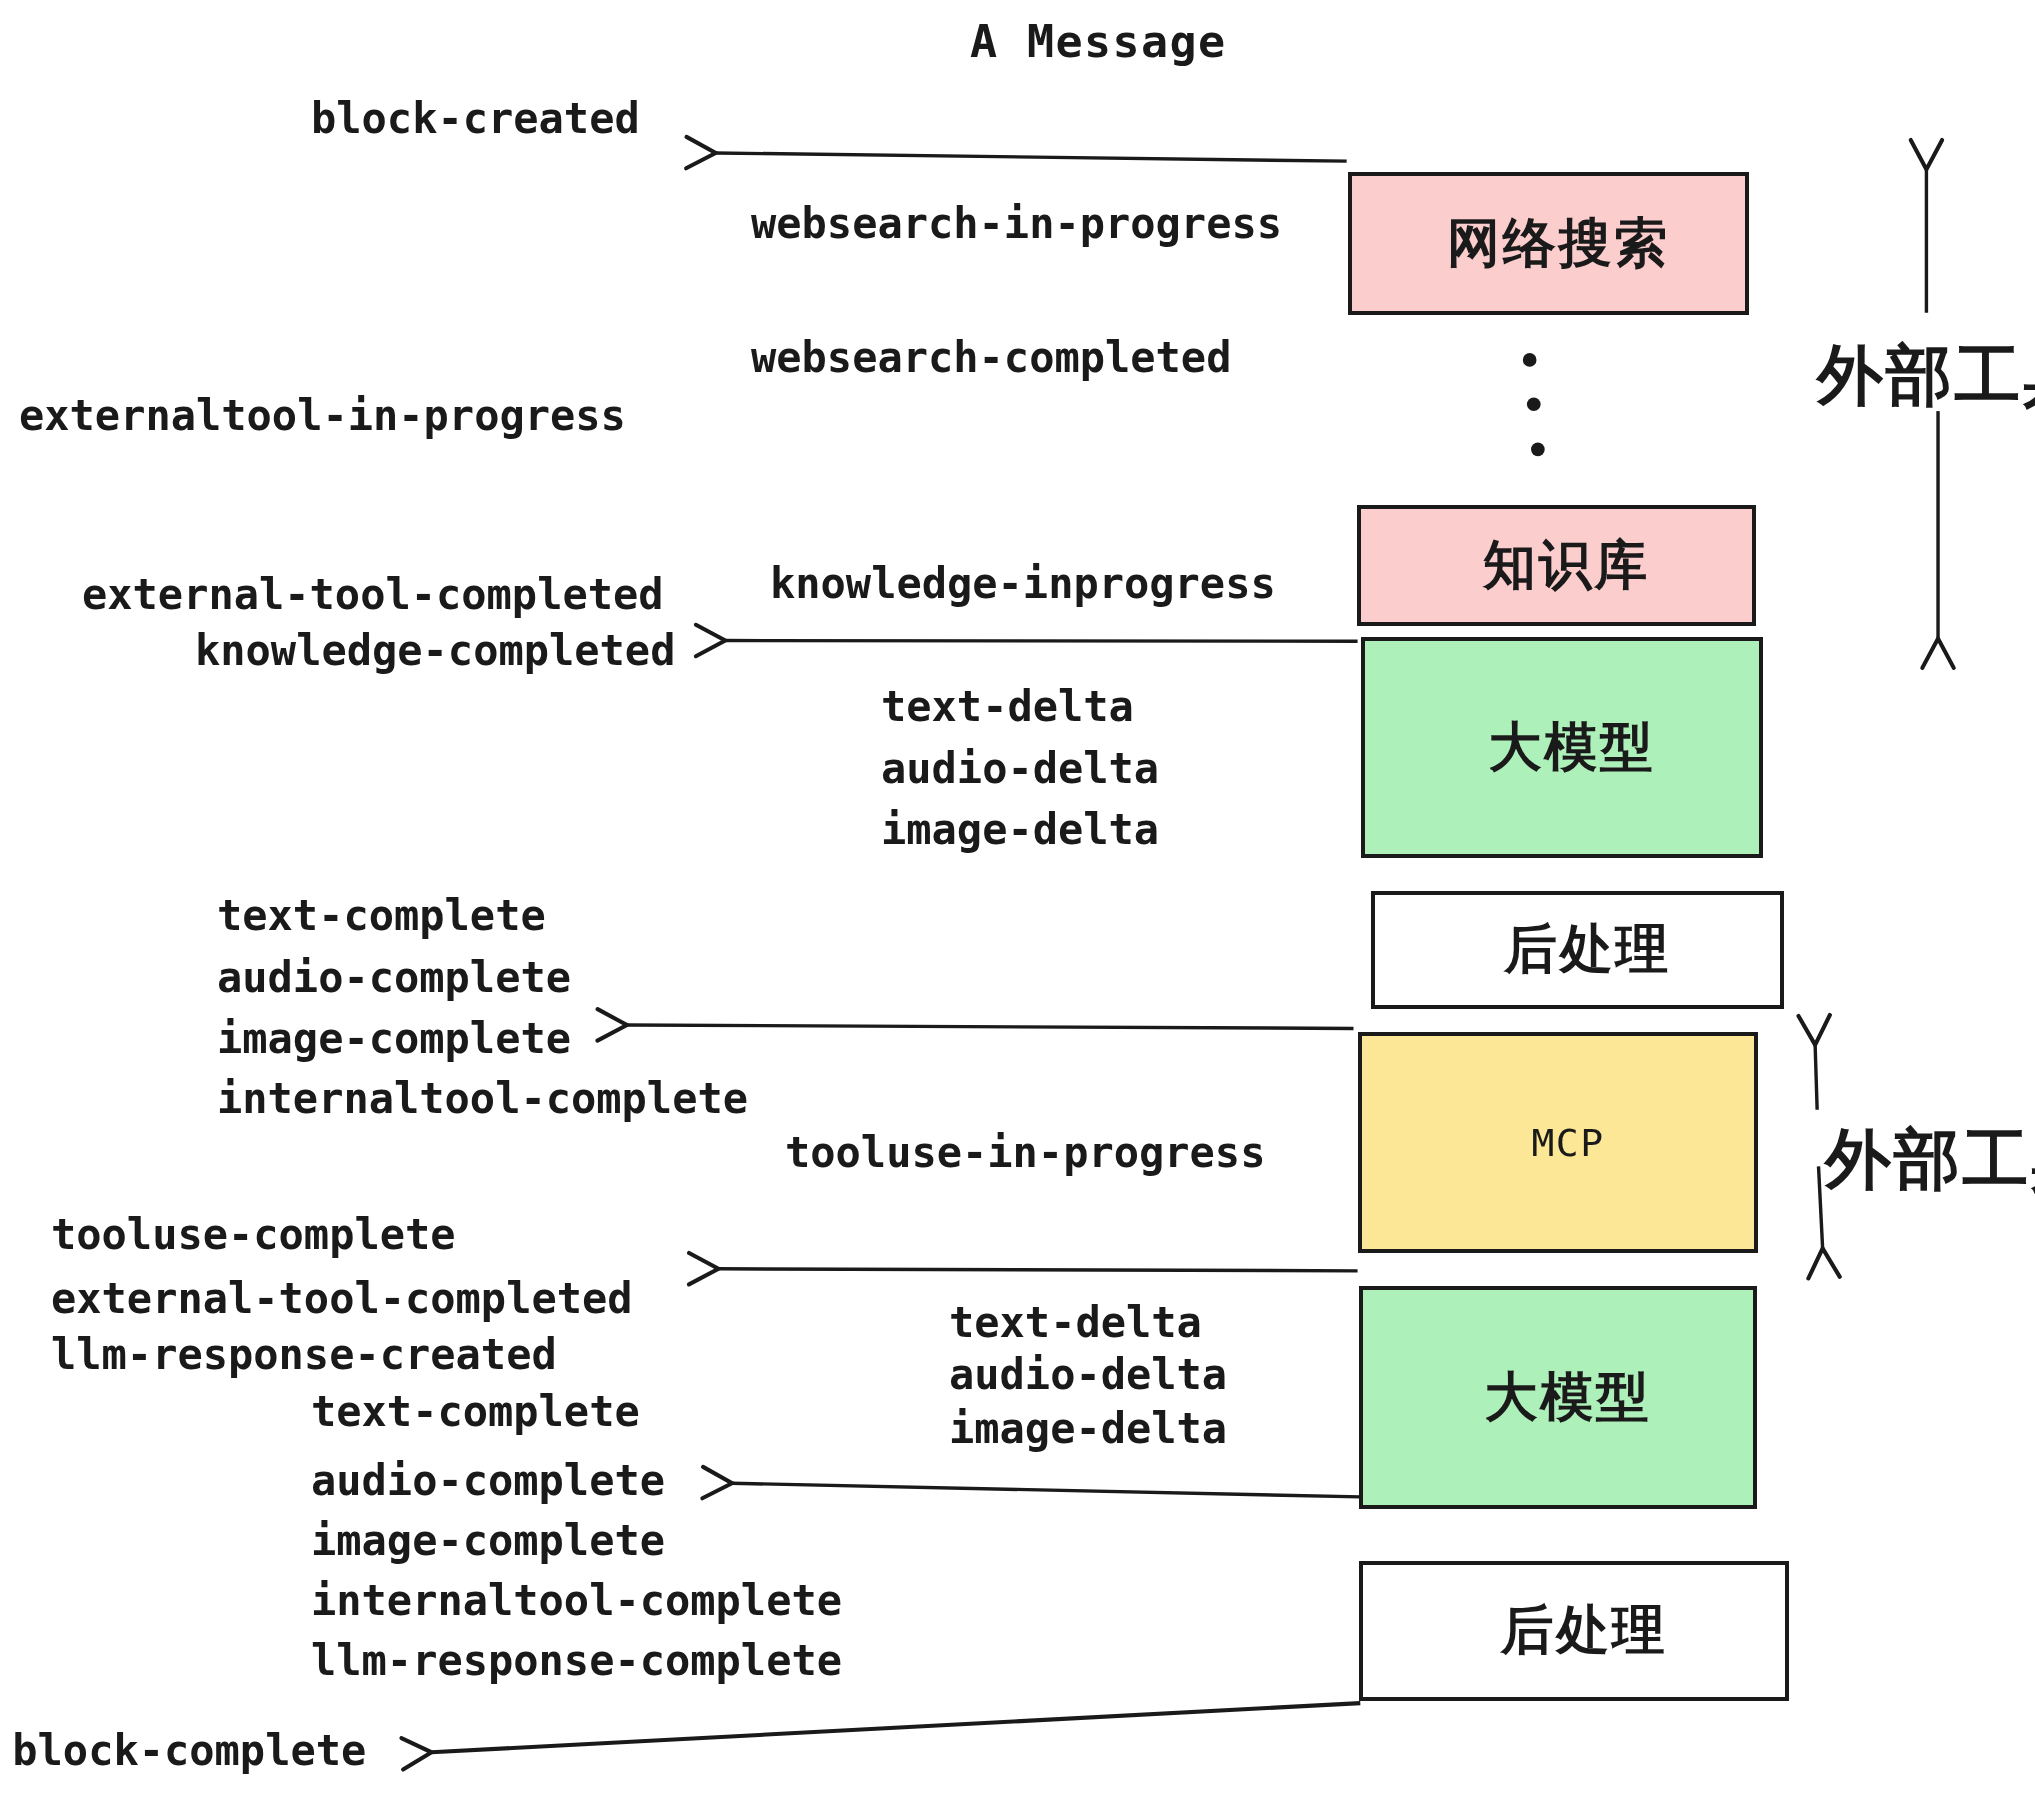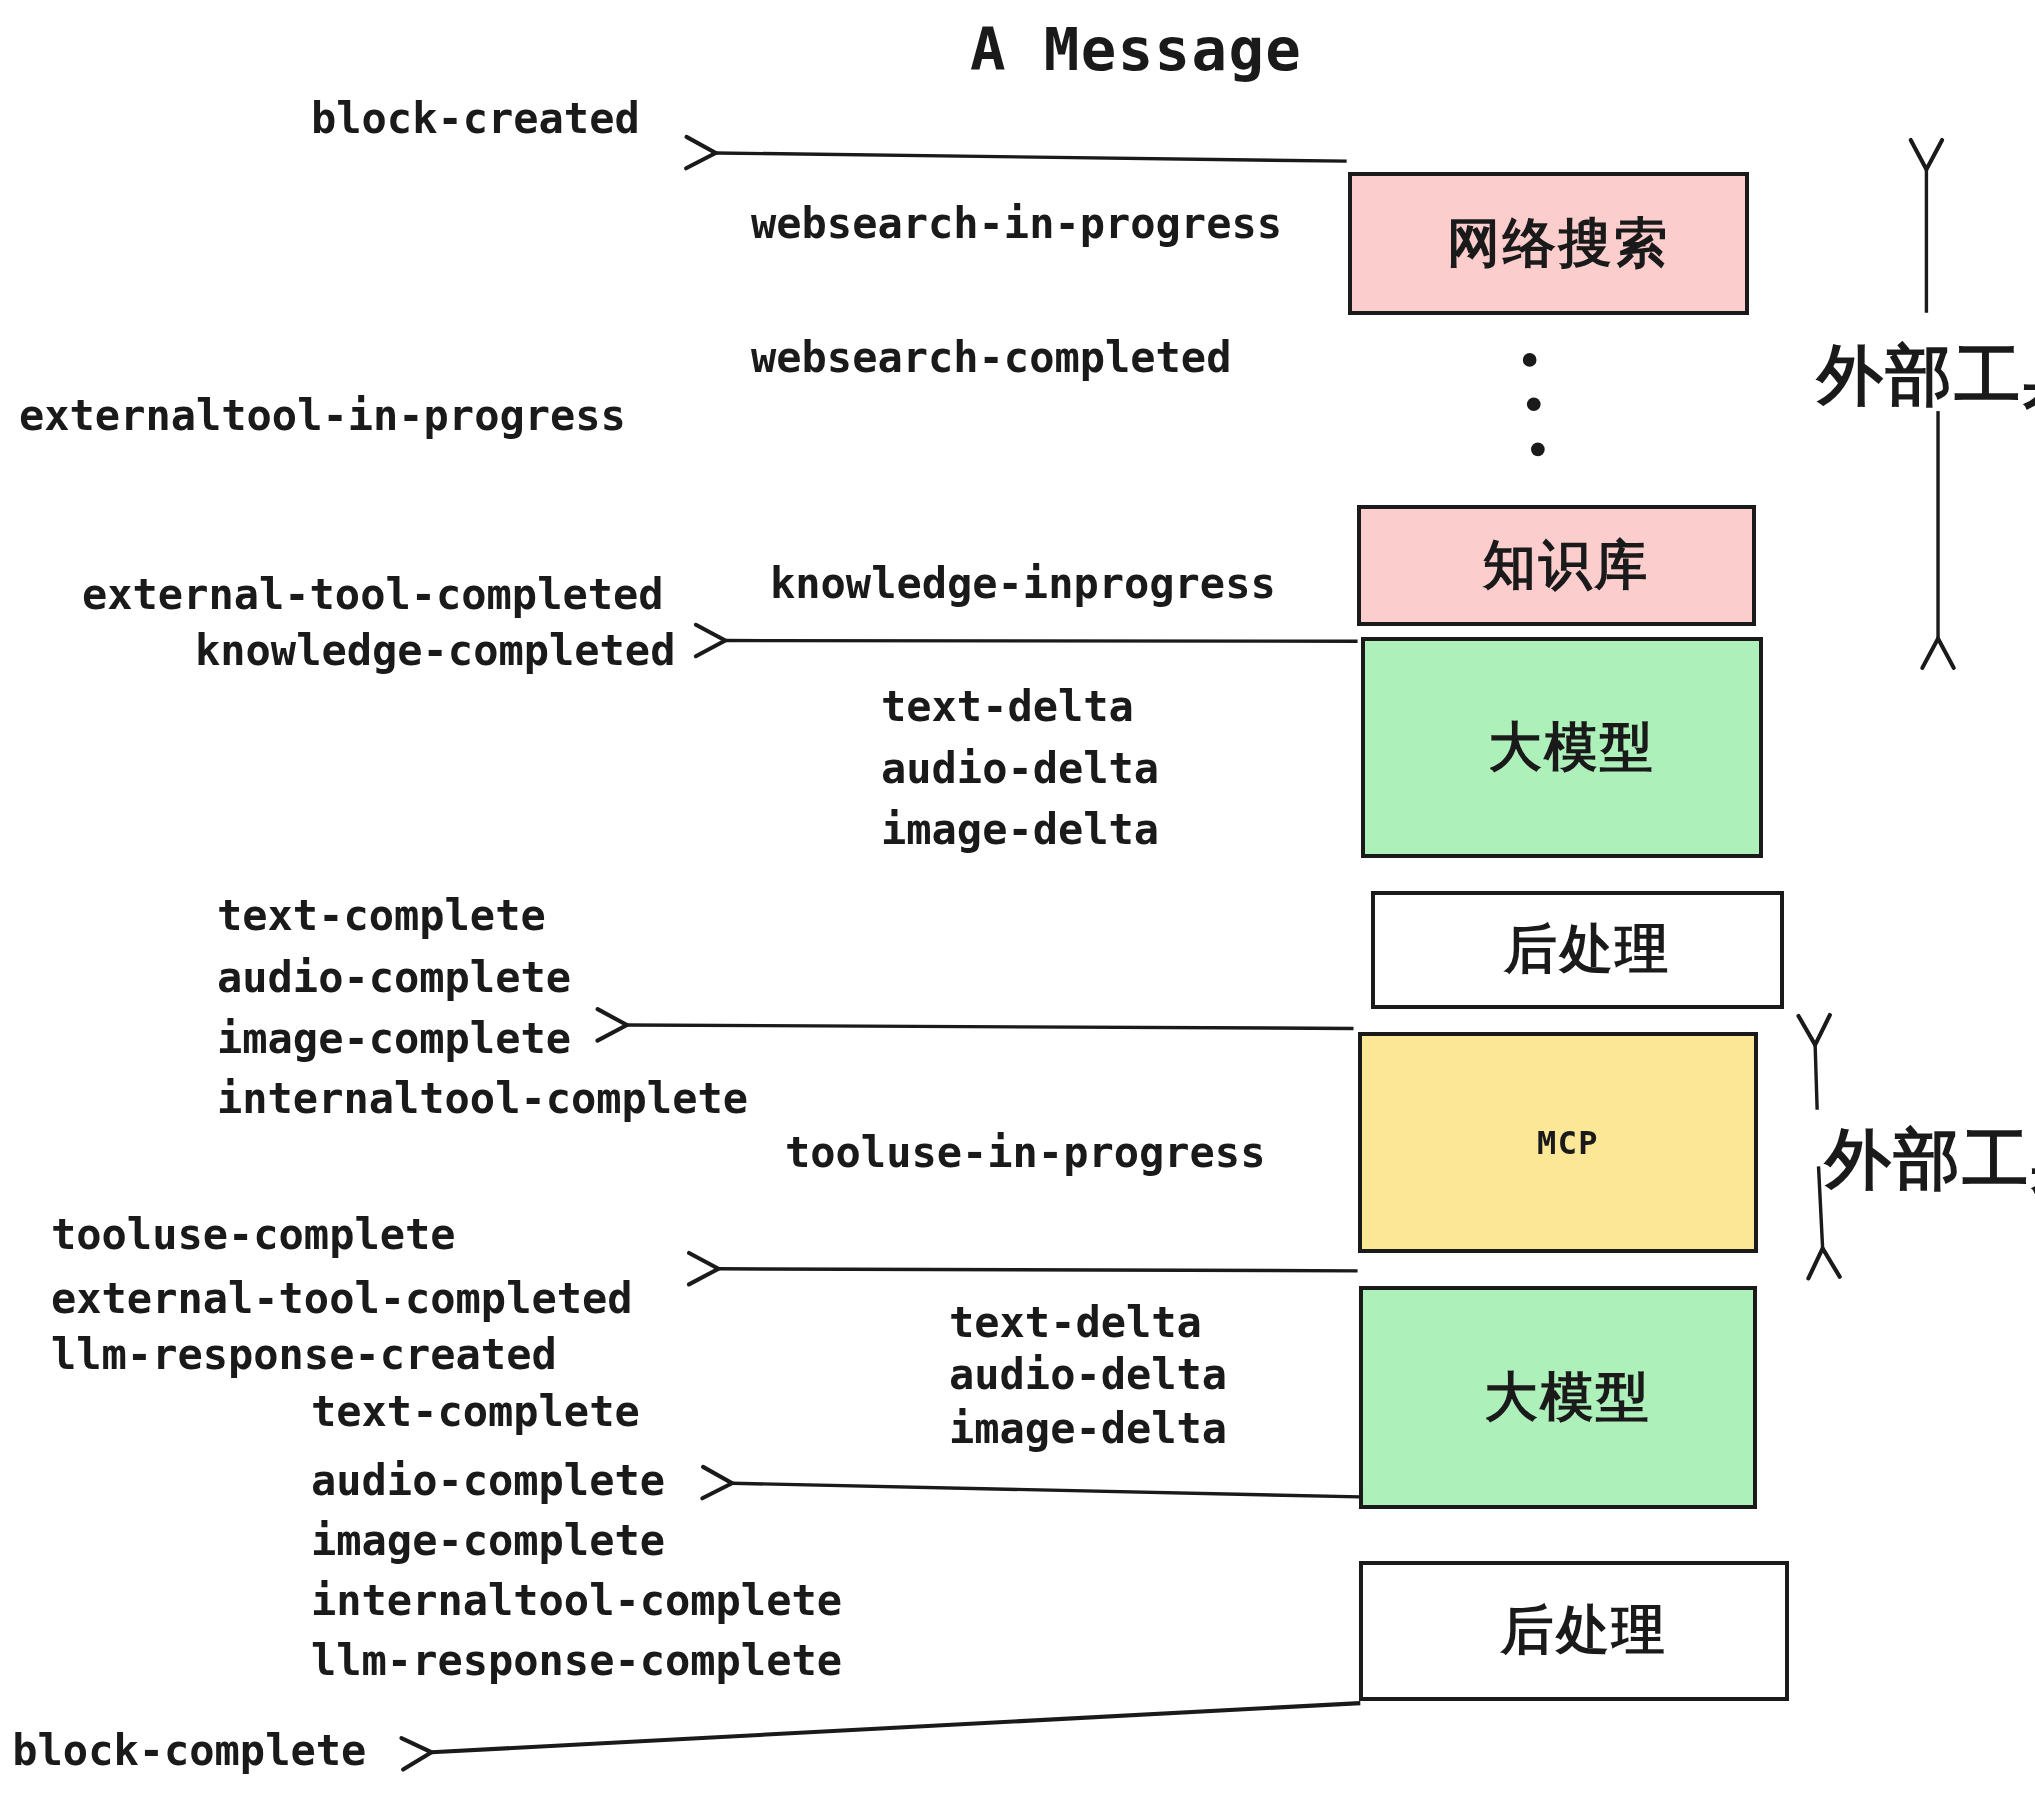--- a/index.html
+++ b/index.html
@@ -7,21 +7,21 @@
     position:relative;
     width:2035px;
     height:1796px;
     background:#ffffff;
     font-family:"DejaVu Sans Mono","Liberation Mono",monospace;
     color:#1a1a1a;
     overflow:hidden;
   }
   .title{
     position:absolute;
-    font-size:59px;
+    font-size:45px;
     font-weight:bold;
     letter-spacing:1.4px;
     white-space:nowrap;
   }
   .ev{
     position:absolute;
     font-size:42px;
     font-weight:bold;
     letter-spacing:0px;
     white-space:nowrap;
@@ -35,22 +35,22 @@
     justify-content:center;
     box-sizing:border-box;
     font-family:"DejaVu Sans","Liberation Sans",sans-serif;
     font-size:53px;
     font-weight:600;
     letter-spacing:2.7px;
     padding-left:20px;
   }
   .node.mcp-node{
     font-family:"DejaVu Sans Mono","Liberation Mono",monospace;
-    font-weight:bold;
-    font-size:32px;
+    font-weight:normal;
+    font-size:38px;
     letter-spacing:1.4px;
   }
   .side-label{
     position:absolute;
     font-family:"DejaVu Sans","Liberation Sans",sans-serif;
     font-size:66px;
     font-weight:600;
     white-space:nowrap;
     letter-spacing:2.7px;
   }

